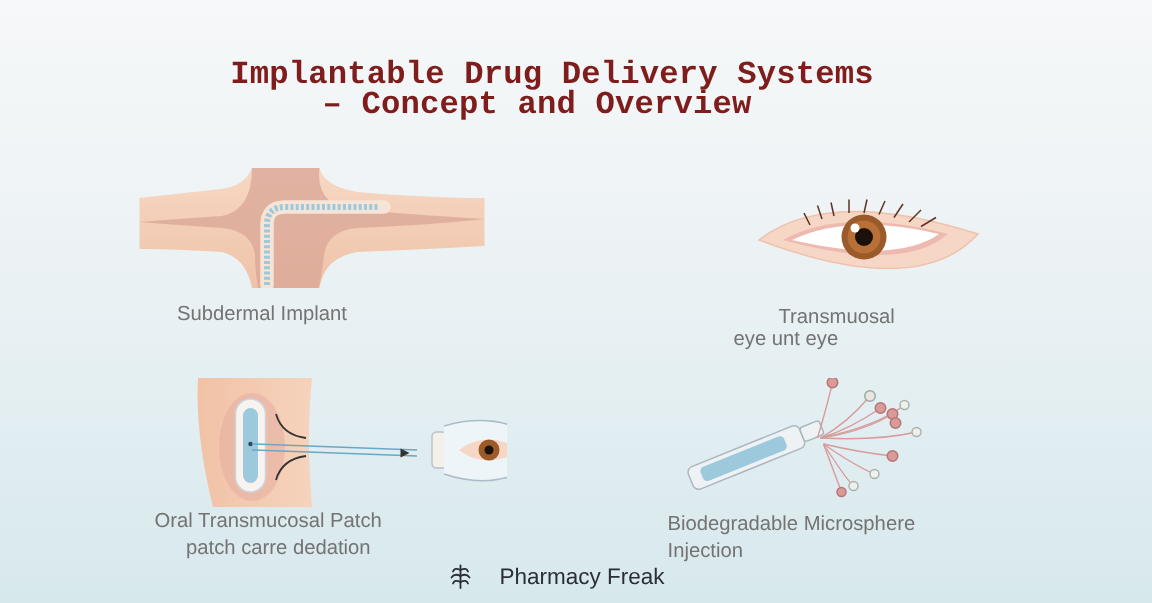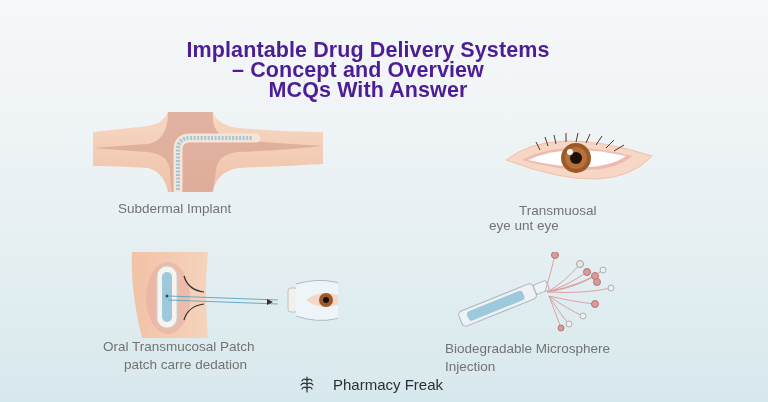--- a/index.html
+++ b/index.html
@@ -6,42 +6,41 @@
   html, body { width: 768px; height: 402px; overflow: hidden; }
   body {
     font-family: "Liberation Sans", "DejaVu Sans", sans-serif;
     background: linear-gradient(180deg, #f6f8f9 0%, #eef3f5 35%, #e2eef1 70%, #d7e8ec 100%);
     color: #1f2326;
     position: relative;
   }
   .title {
     position: absolute; left: 0; top: 40px; width: 736px;
     text-align: center; font-weight: 700; font-size: 21.5px; line-height: 20px;
-    color: #4c1d95; letter-spacing: 0.1px;
+    color: #7f1d1d; letter-spacing: 0.1px; font-family: Liberation Mono, monospace;
   }
   .title div { white-space: nowrap; }
   .title .l2 { margin-left: -20px; }
   .title .l3 { margin-left: 0px; }
   .panel { position: absolute; }
   .caption {
     position: absolute; font-size: 13.5px; line-height: 14px; color: #737373; white-space: nowrap;
   }
   .brand {
     position: absolute; left: 300px; top: 376px; display: flex; align-items: center; gap: 19px;
     font-size: 15px; color: #2a2f33;
   }
   svg { display: block; }
 </style>
 </head>
 <body>
 
 <div class="title">
   <div class="l1">Implantable Drug Delivery Systems</div>
   <div class="l2">– Concept and Overview</div>
-  <div class="l3">MCQs With Answer</div>
 </div>
 
 <div class="panel" style="left:88px; top:110px; width:240px; height:82px;">
   <svg width="240" height="82" viewBox="0 0 240 82">
     <defs>
       <linearGradient id="skinG" x1="0" y1="0" x2="0" y2="1">
         <stop offset="0" stop-color="#f7d8c4"></stop>
         <stop offset="1" stop-color="#efc2a8"></stop>
       </linearGradient>
     </defs>

